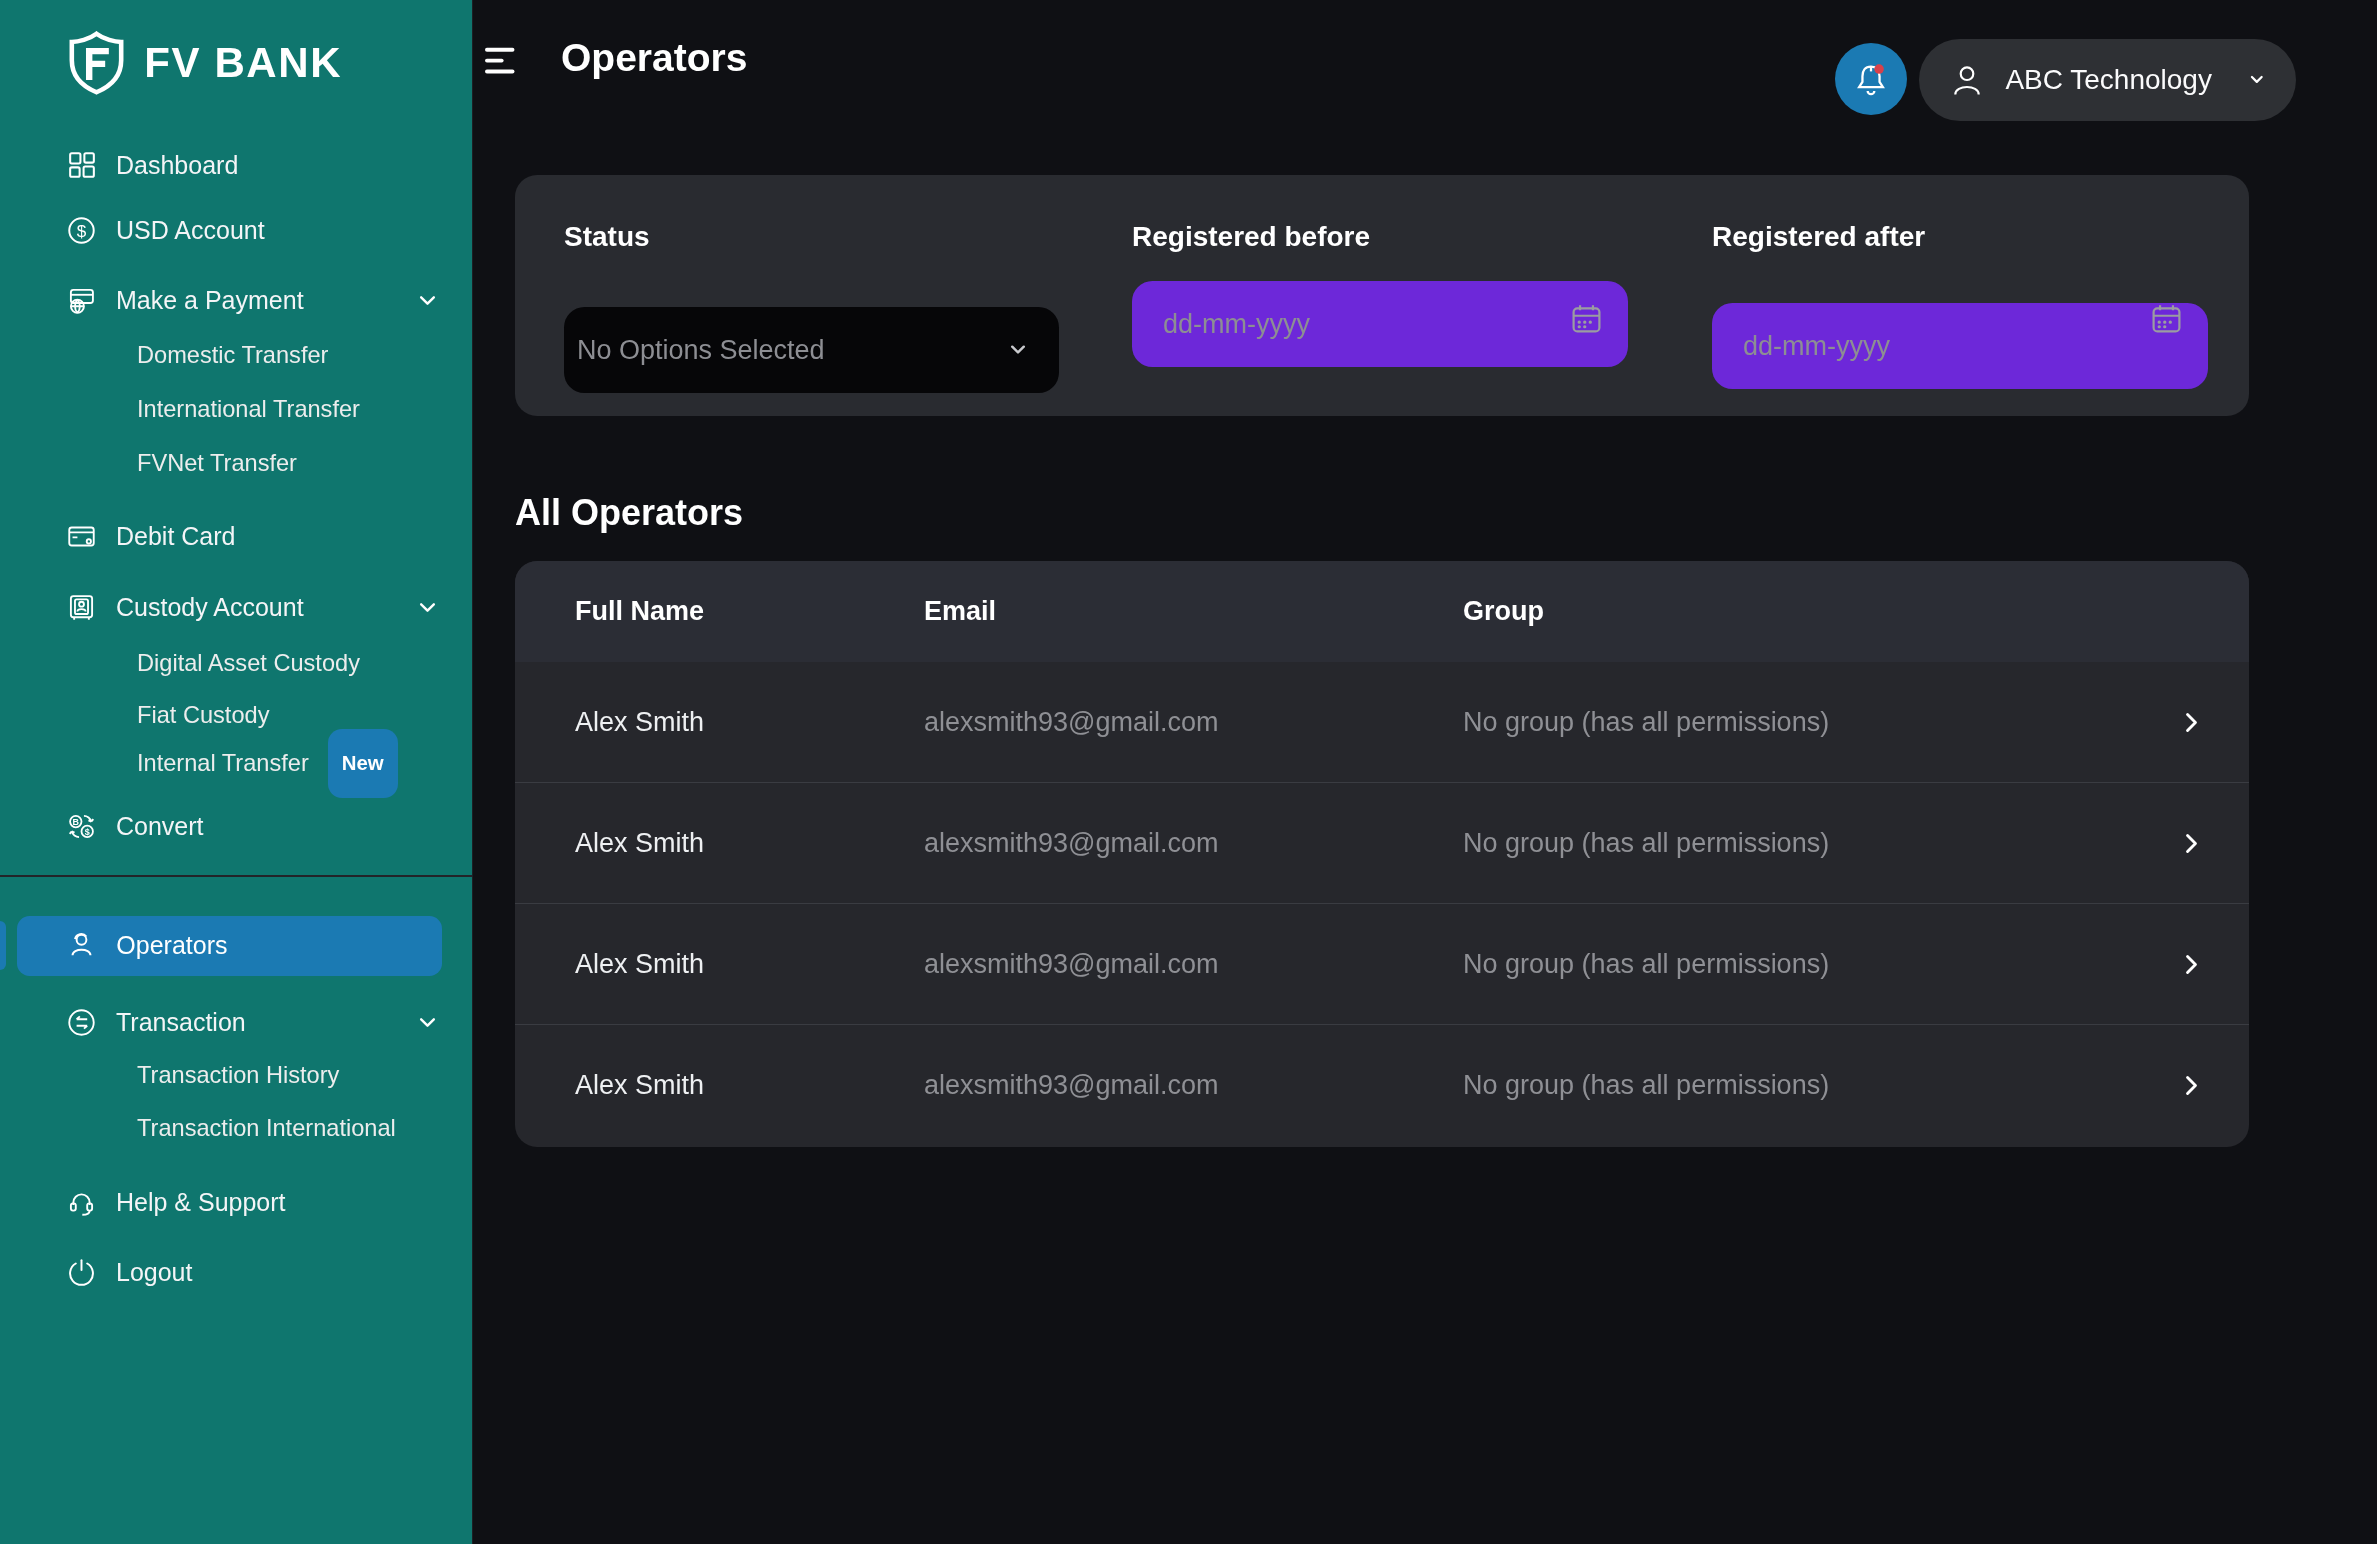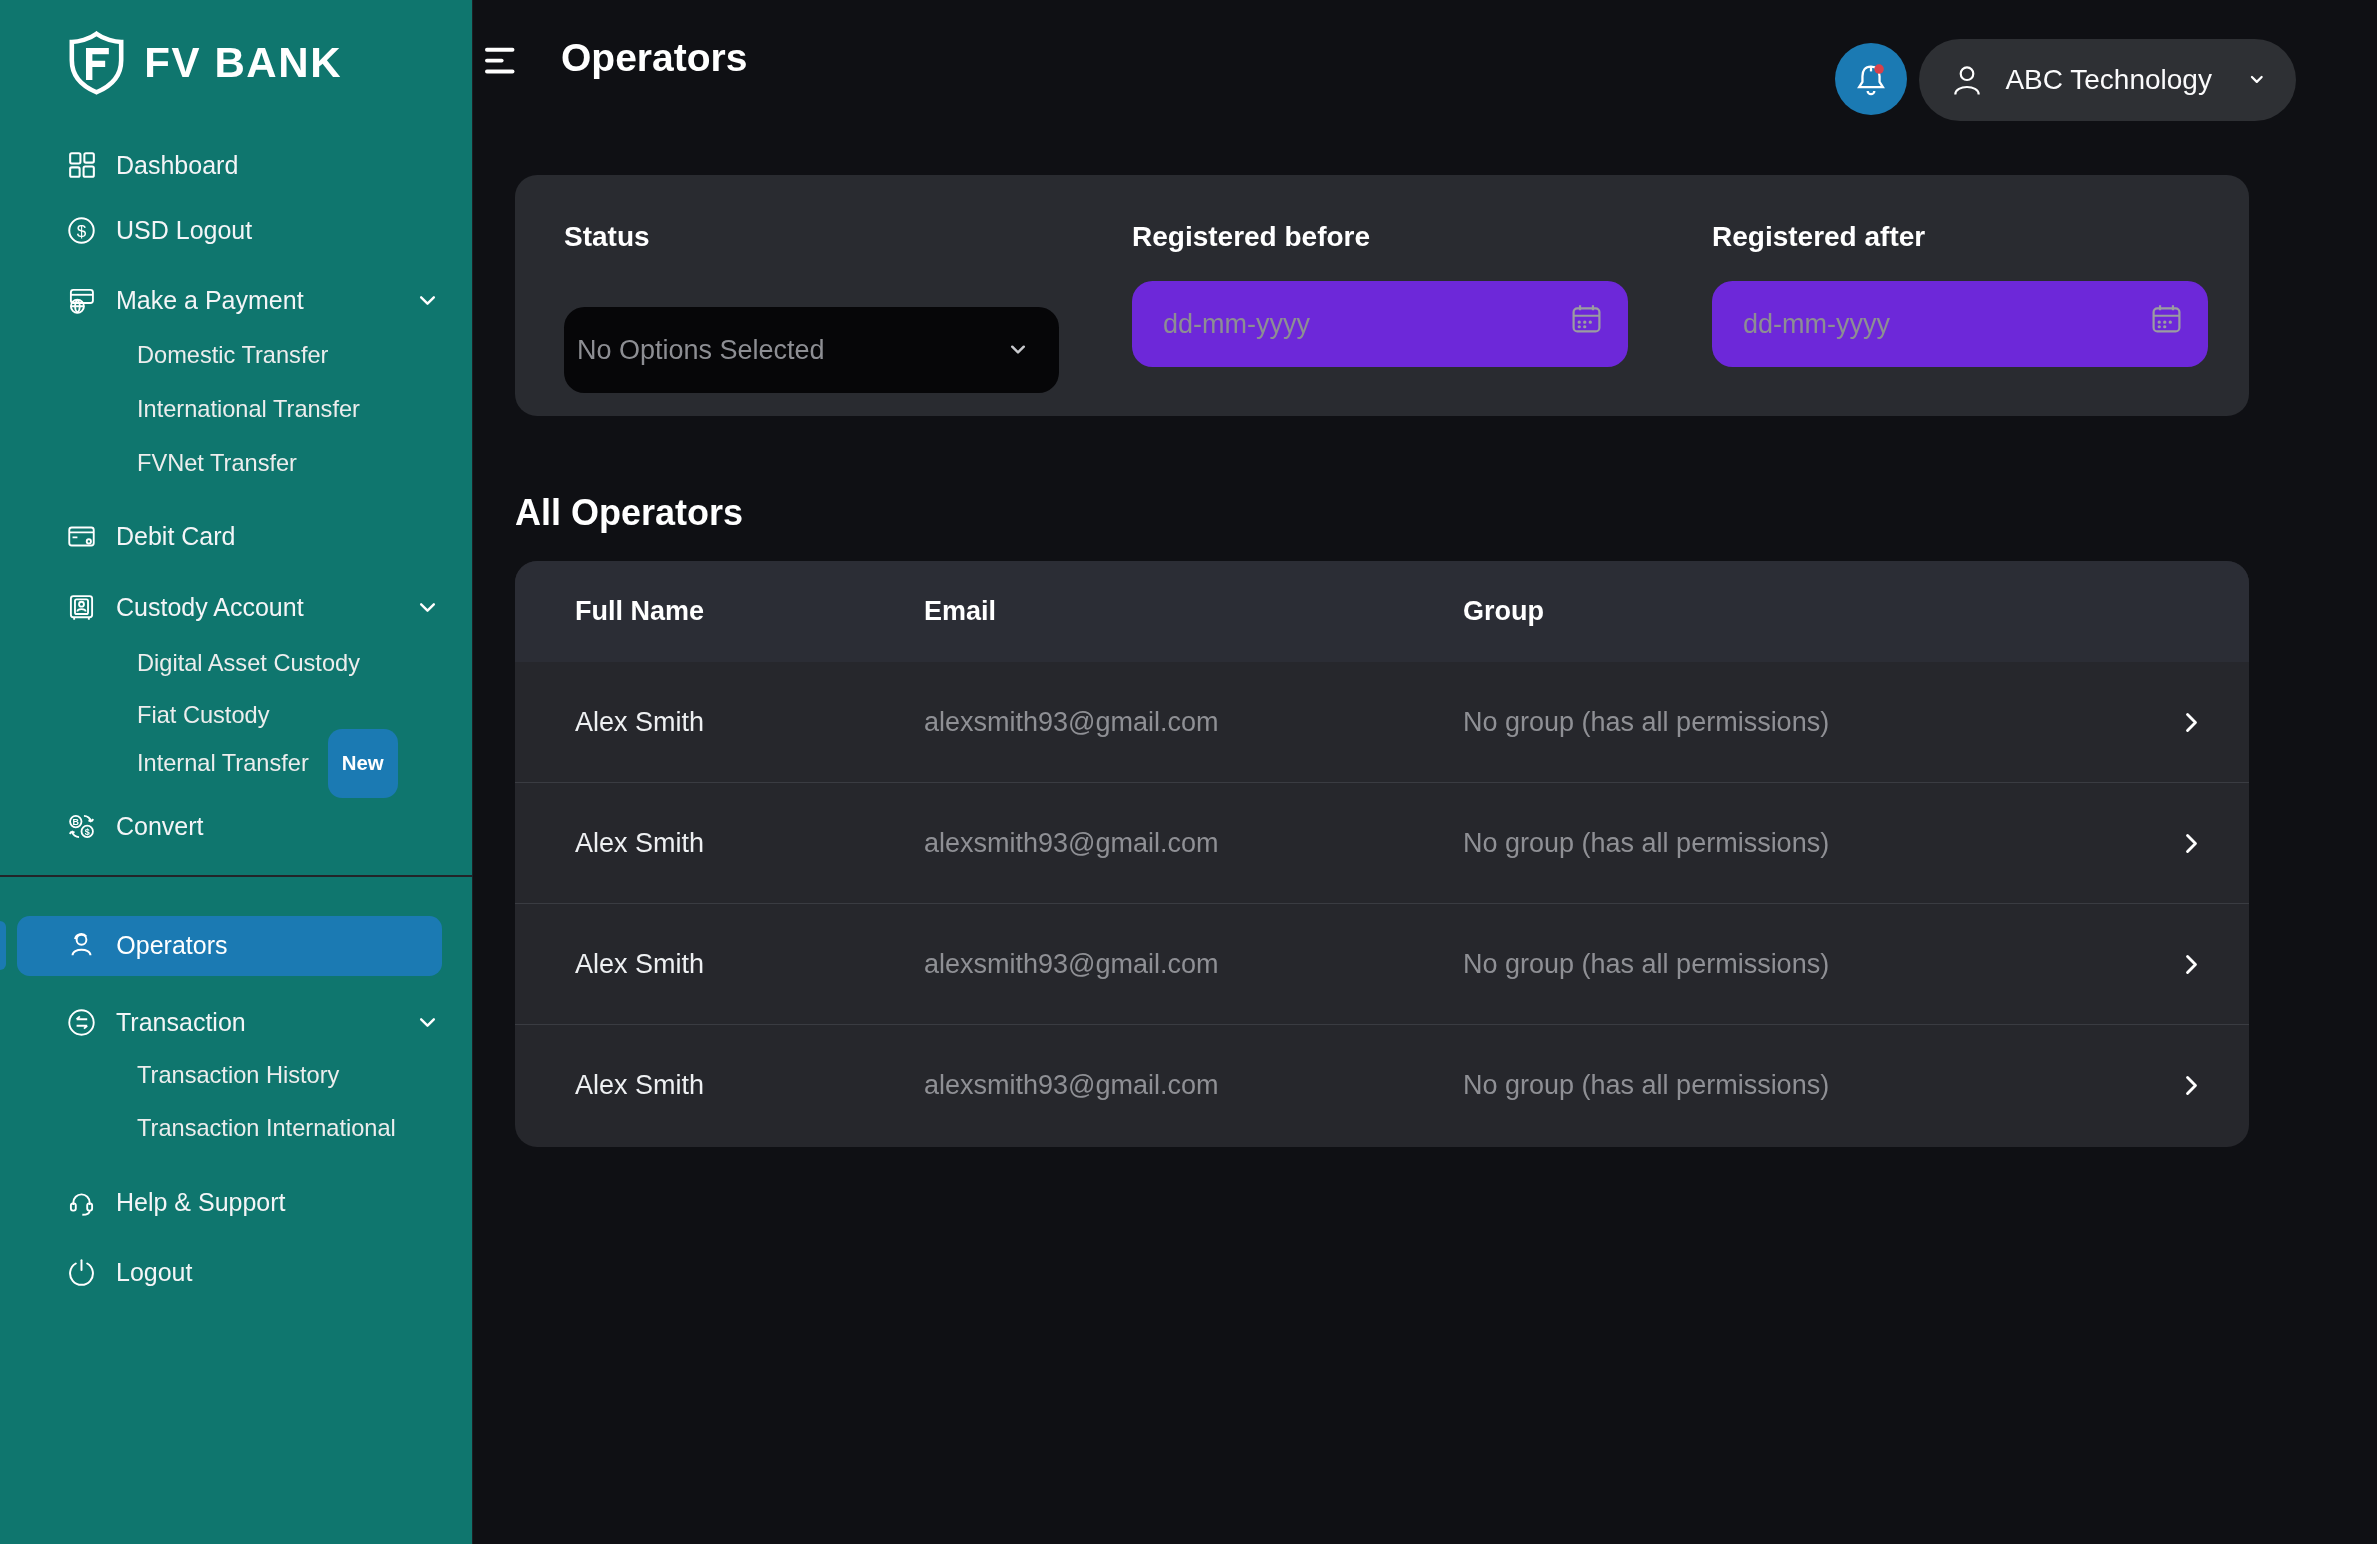--- a/index.html
+++ b/index.html
@@ -35,21 +35,21 @@
     background:#1b7ab3;display:flex;align-items:center;justify-content:center;cursor:pointer;}
   .account{position:absolute;left:1446px;top:39px;width:377px;height:82px;border-radius:41px;
     background:#2e3034;display:flex;align-items:center;gap:20.4px;
     padding:0 27px 0 30px;box-sizing:border-box;cursor:pointer;}
   .account .name{font-size:28px;color:#fbfbfc;white-space:nowrap;}
   .account .chev{margin-left:auto;display:flex;}
   
   .filter-card{position:absolute;left:42px;top:175px;width:1734px;height:241px;
     border-radius:22px;background:#292b30;}
   .fgroup{position:absolute;top:0;display:flex;flex-direction:column;}
-  .fg1{left:49px;gap:26px;} .fg2{left:617px;} .fg3{left:1197px;}
+  .fg1{left:49px;gap:26px;} .fg2{left:617px;} .fg3{left:1197px;gap:22px;}
   .flabel{margin-top:46px;font-size:28px;font-weight:600;color:#fff;}
   .fcontrol{margin-top:28px;width:495px;height:86px;background:#060608;border-radius:20.4px;
     display:flex;align-items:center;padding:0 27px 0 13px;box-sizing:border-box;
     color:#8d8e93;font-size:27px;position:relative;}
   .fcontrol .chev{margin-left:auto;display:flex;}
   input.date{margin-top:28px;width:496px;height:86px;background:#6d28d9;border:none;outline:none;
     border-radius:20.4px;padding:0 86px 0 31px;box-sizing:border-box;
     color:#c9cacd;font-size:27px;font-family:Liberation Sans, sans-serif;}
   input.date::placeholder{color:#8d8e93;}
   .cal{position:absolute;right:23.6px;top:126px;pointer-events:none;}
@@ -95,21 +95,21 @@
       <span>Dashboard</span>
     </div>
 
     <div class="item" style="margin-top:15px">
       <span class="ico">
         <svg width="31" height="31" viewBox="0 0 38 38" fill="none" stroke="#fff" stroke-width="2.4" style="font-size:32px">
           <circle cx="19" cy="19" r="15"></circle>
           <text x="19" y="27" font-size="21" text-anchor="middle" fill="#fff" stroke="none" font-family="Liberation Sans">$</text>
         </svg>
       </span>
-      <span>USD Logout</span>
+      <span>USD Account</span>
     </div>
 
     <div class="item" style="margin-top:20.4px">
       <span class="ico">
         <svg width="31" height="31" viewBox="0 0 38 38" fill="none" stroke="#fff" stroke-width="2.3">
           <rect x="6" y="6" width="27" height="16" rx="3"></rect>
             <path d="M6 12 H33"></path>
           <circle cx="14" cy="26" r="8"></circle>
             <path d="M6 26 H22 M14 18 C10 22 10 30 14 34 M14 18 C18 22 18 30 14 34"></path>
         </svg>

